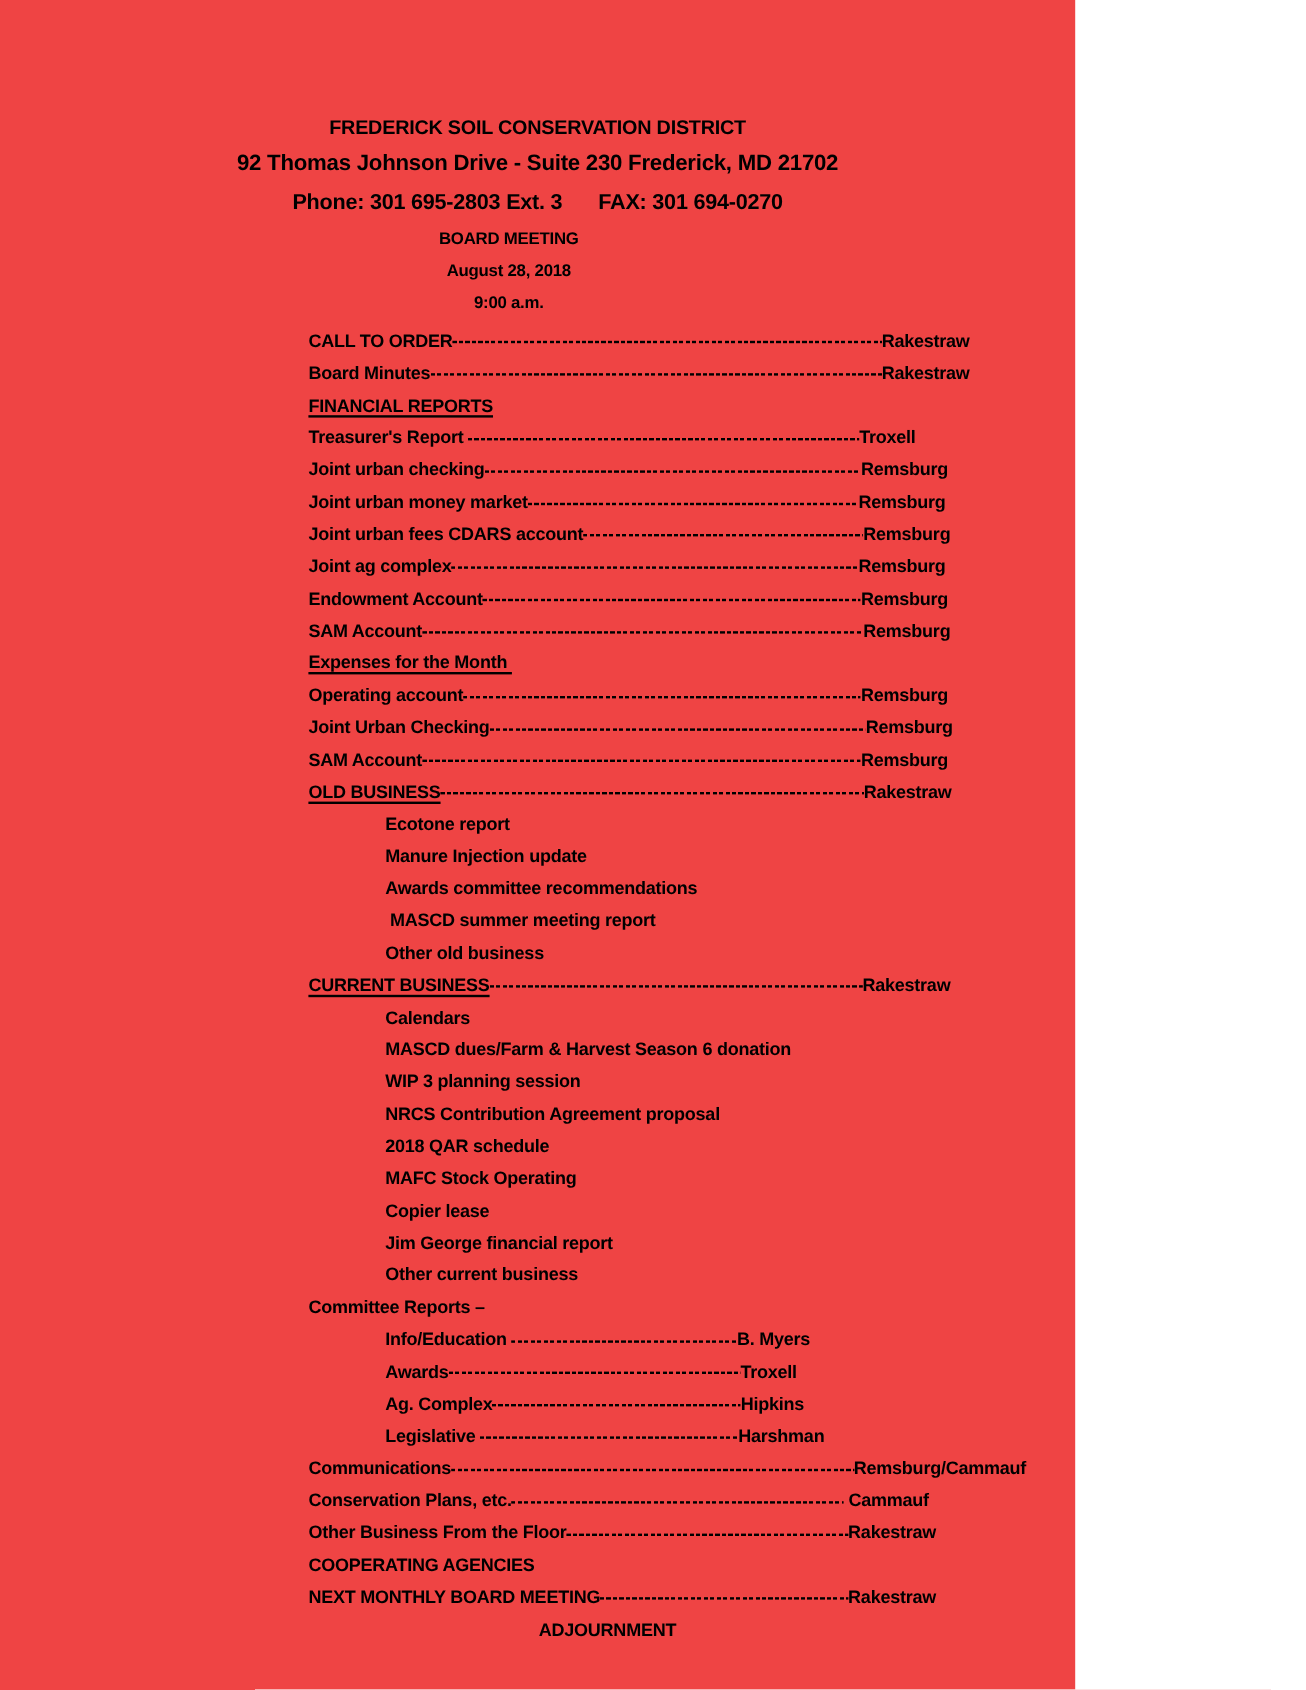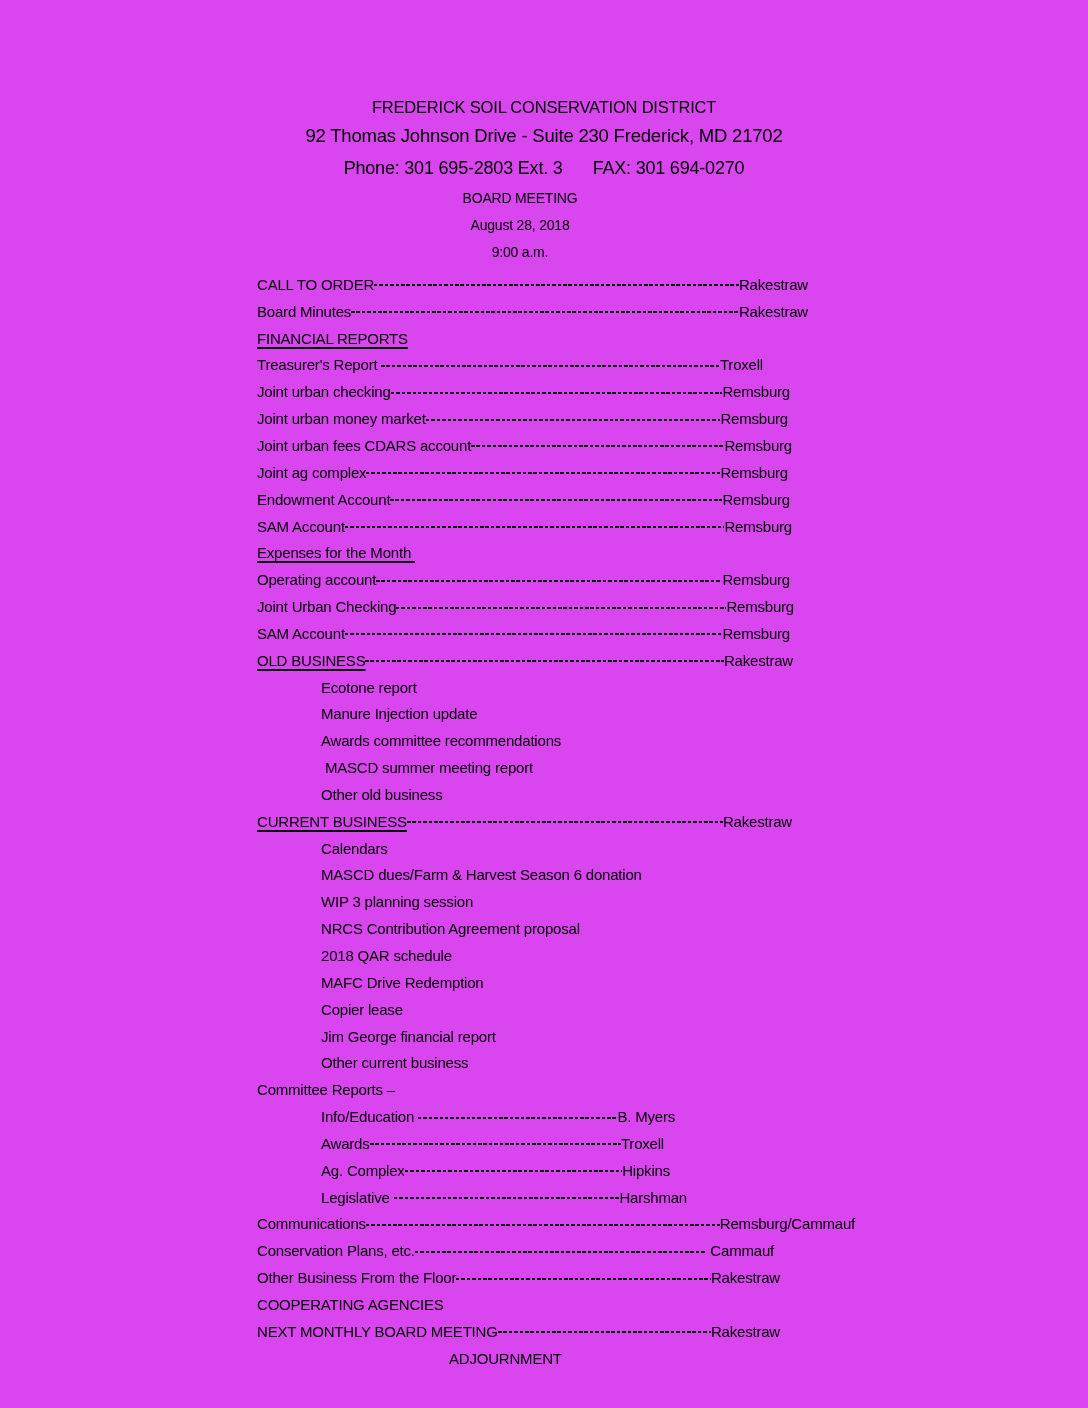--- a/index.html
+++ b/index.html
@@ -1,23 +1,23 @@
 <!DOCTYPE html>
 <html><head>
 <meta charset="utf-8">
 <style>
   html, body { margin: 0; padding: 0; background: #ffffff; }
   .page {
     position: relative;
-    width: 1088px;
+    width: 896px;
     height: 1408px;
-    background: #d946ef;
+    background: #ef4444;
     color: #000000;
     font-family: "Liberation Sans", sans-serif;
-    font-weight: 400;
+    font-weight: 700;
     letter-spacing: -0.2px;
     overflow: hidden;
   }
   
   .doc-header { padding-top: 95px; text-align: center; }
   .title   { font-size: 16.5px; line-height: 24px; }
   .address { font-size: 18.5px; line-height: 34px; }
   .phone-line { font-size: 18px; line-height: 31px; }
   .phone-line .fax { margin-left: 30px; }
   .meet-block { margin-right: 48px; }
@@ -186,21 +186,21 @@
     <div class="row ind">
       <span class="lbl">WIP 3 planning session</span>
     </div>
     <div class="row ind">
       <span class="lbl">NRCS Contribution Agreement proposal</span>
     </div>
     <div class="row ind">
       <span class="lbl">2018 QAR schedule</span>
     </div>
     <div class="row ind">
-      <span class="lbl">MAFC Drive Redemption</span>
+      <span class="lbl">MAFC Stock Operating</span>
     </div>
     <div class="row ind">
       <span class="lbl">Copier lease</span>
     </div>
     <div class="row ind">
       <span class="lbl">Jim George financial report</span>
     </div>
     <div class="row ind">
       <span class="lbl">Other current business</span>
     </div>

